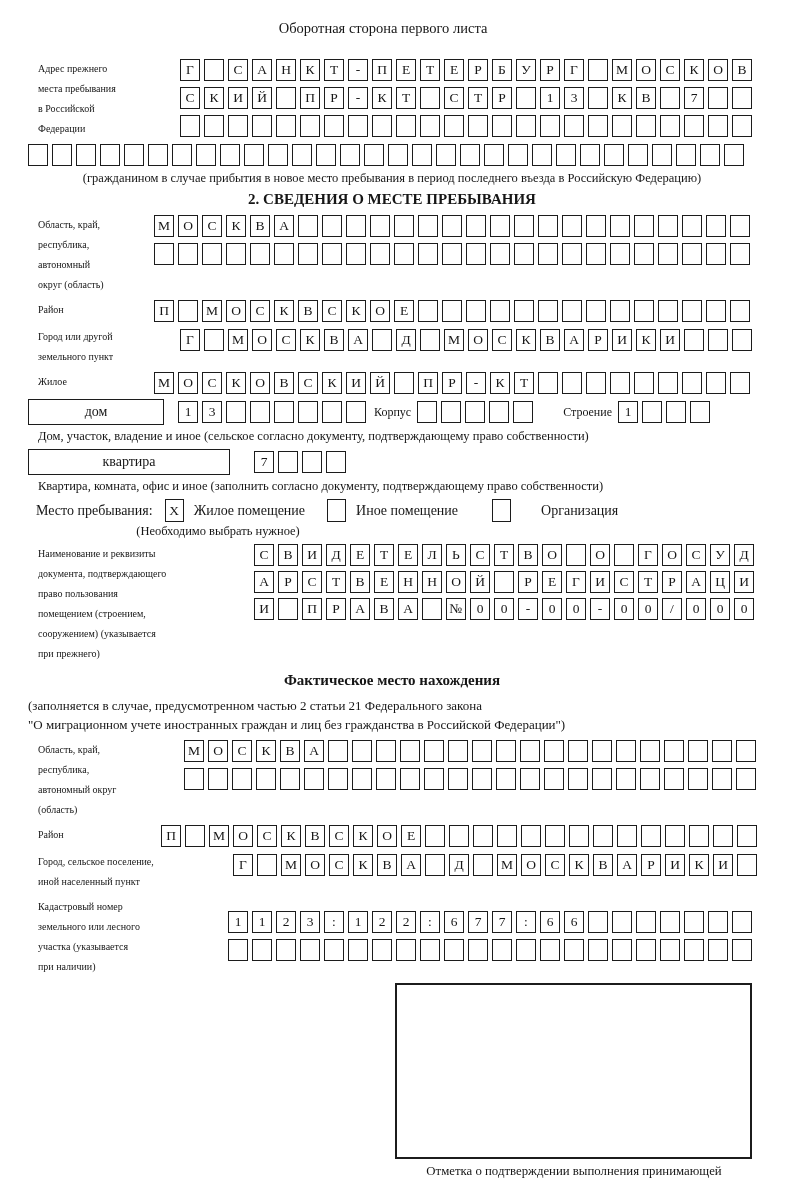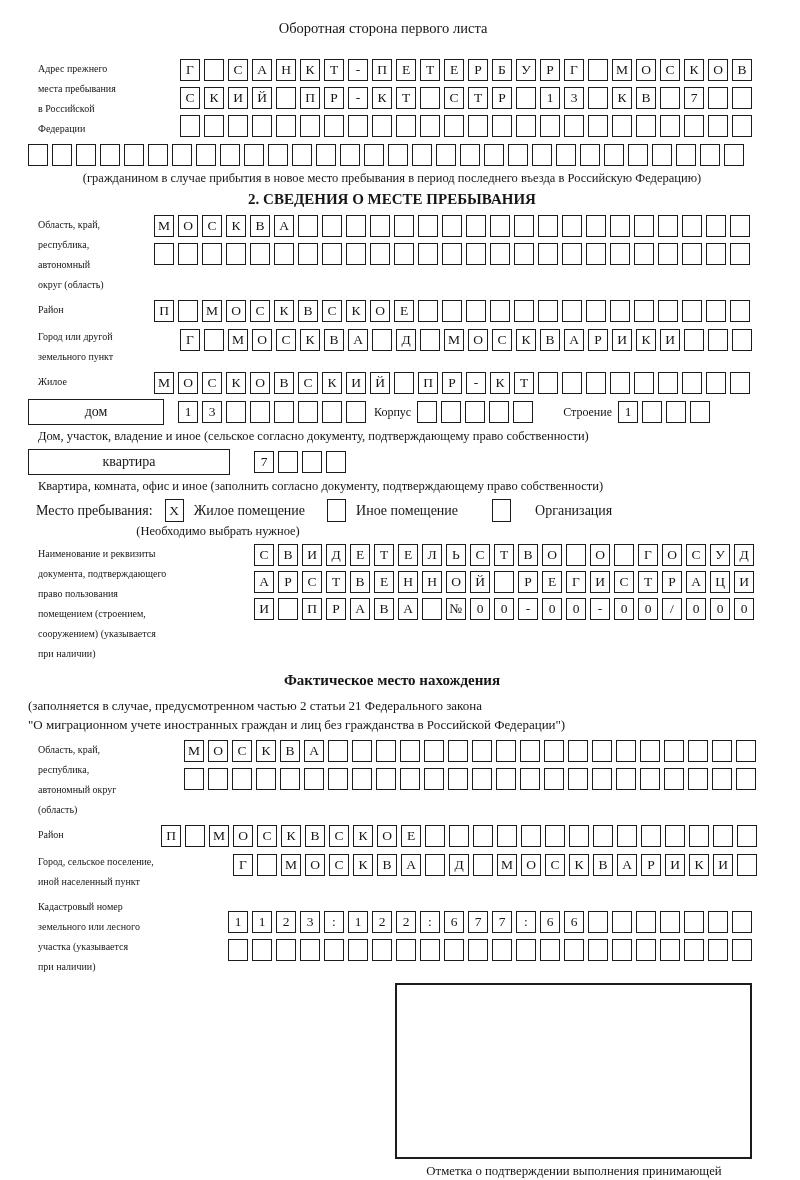--- a/index.html
+++ b/index.html
@@ -364,31 +364,31 @@
   </div>
   <div class="caption-left">Квартира, комната, офис и иное (заполнить согласно документу, подтверждающему право собственности)</div>
 
   <div class="mesto-row">
     <span>Место пребывания:</span>
     <span class="cbox" style="margin-left:12px">X</span>
     <span>Жилое помещение</span>
     <span class="cbox"></span>
     <span>Иное помещение</span>
     <span class="cbox" style="margin-left:34px"></span>
-    <span style="margin-left:14px">Организация</span>
+    <span style="margin-left:20px">Организация</span>
   </div>
   <div class="mesto-caption">(Необходимо выбрать нужное)</div>
 
   <div class="frow">
     <div class="lbl w226">Наименование и реквизиты
 документа, подтверждающего
 право пользования
 помещением (строением,
 сооружением) (указывается
-при наличии)</div>
+при прежнего)</div>
     <div class="grids" style="row-gap:5px">
       <div class="cells">
           <span class="cell">С</span>
           <span class="cell">В</span>
           <span class="cell">И</span>
           <span class="cell">Д</span>
           <span class="cell">Е</span>
           <span class="cell">Т</span>
           <span class="cell">Е</span>
           <span class="cell">Л</span>

